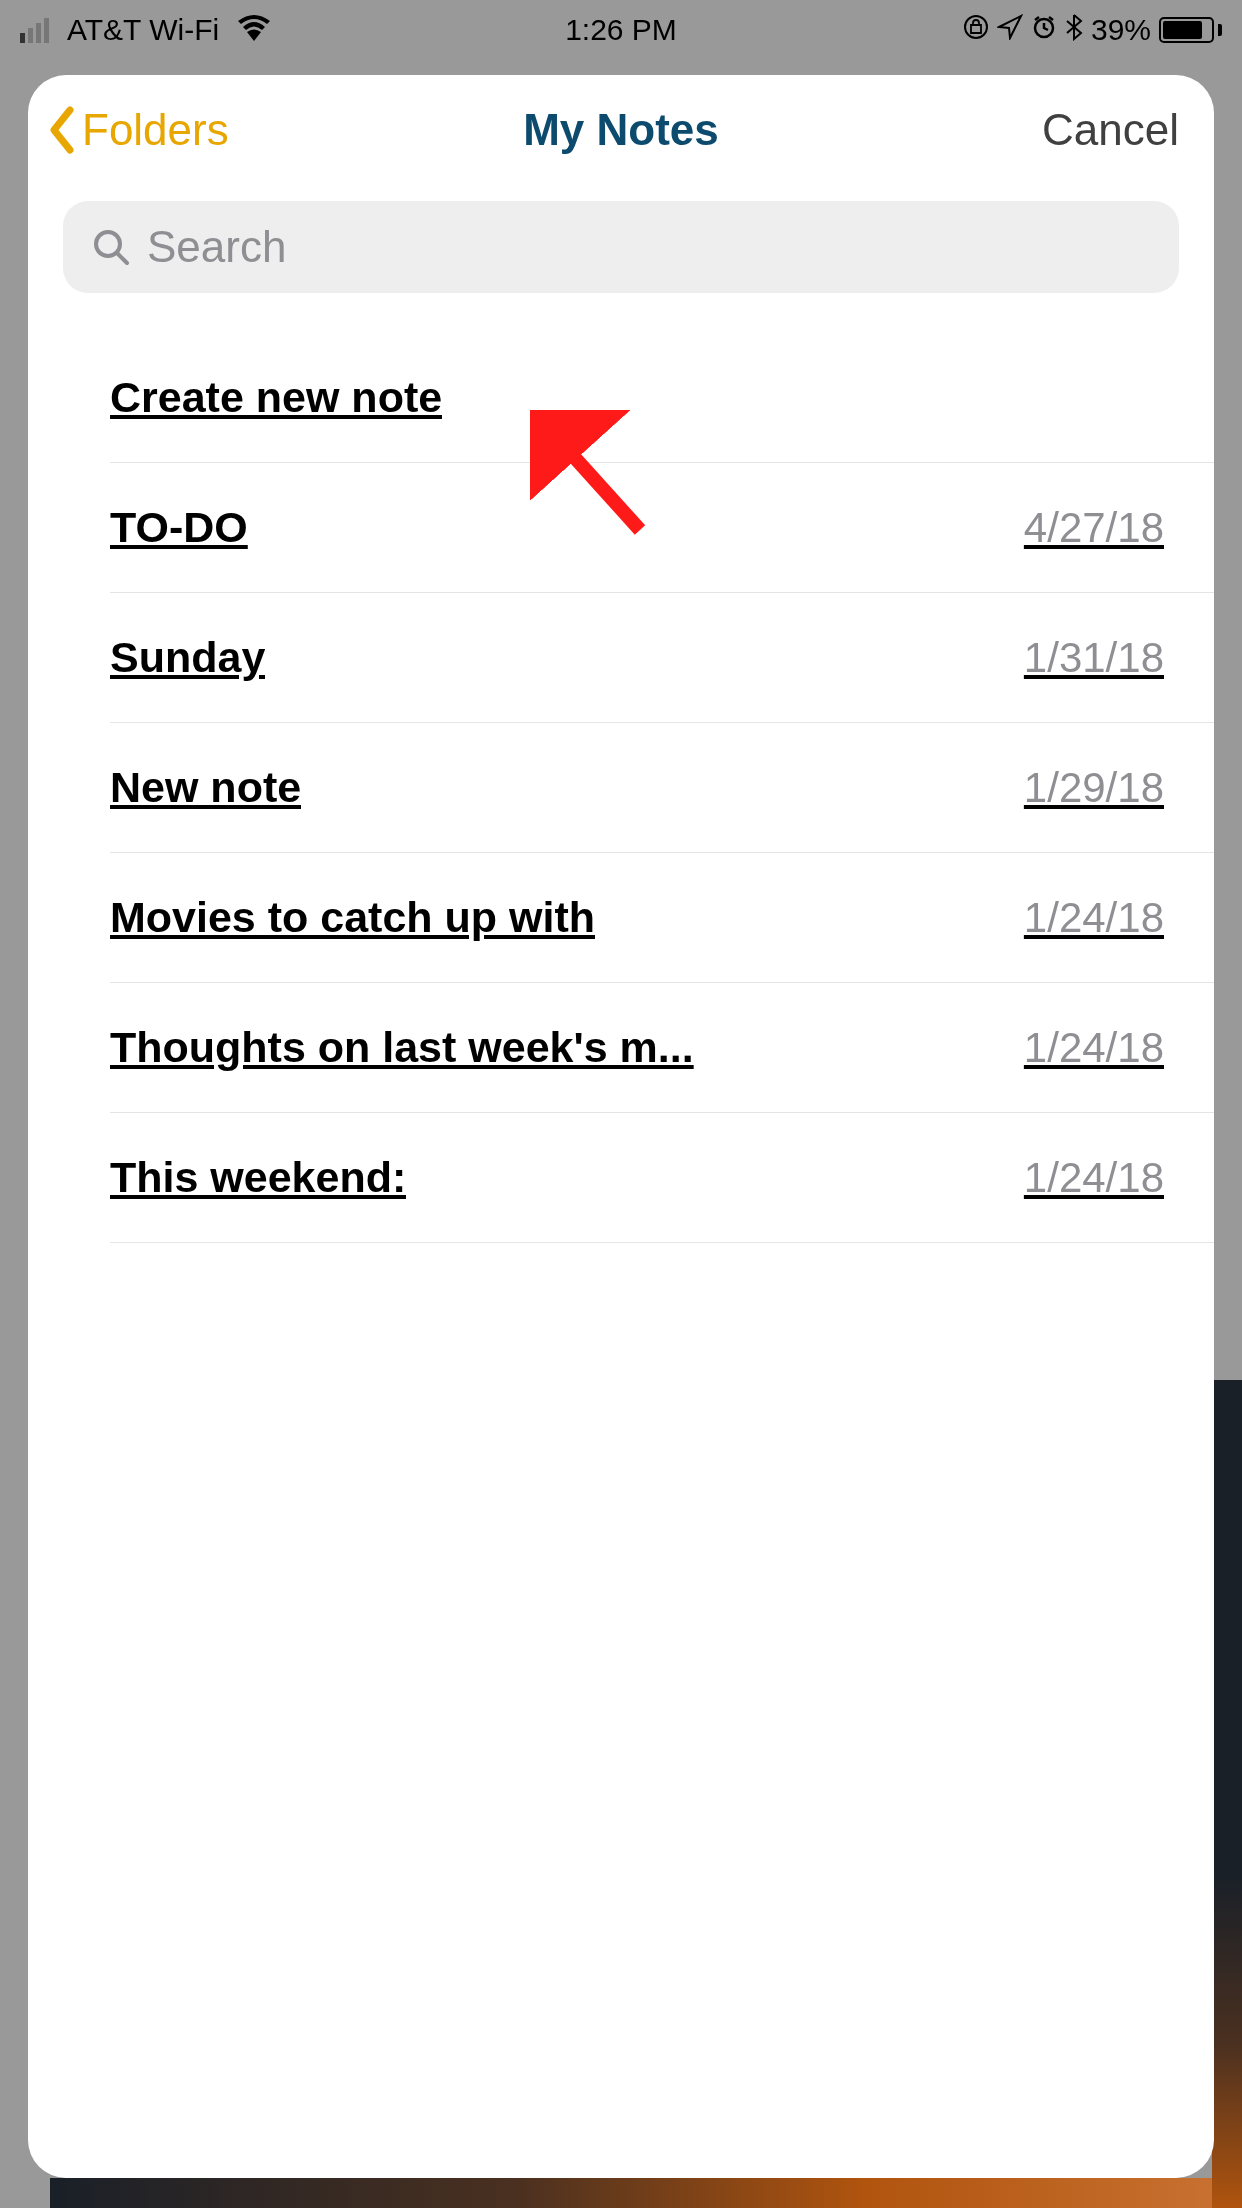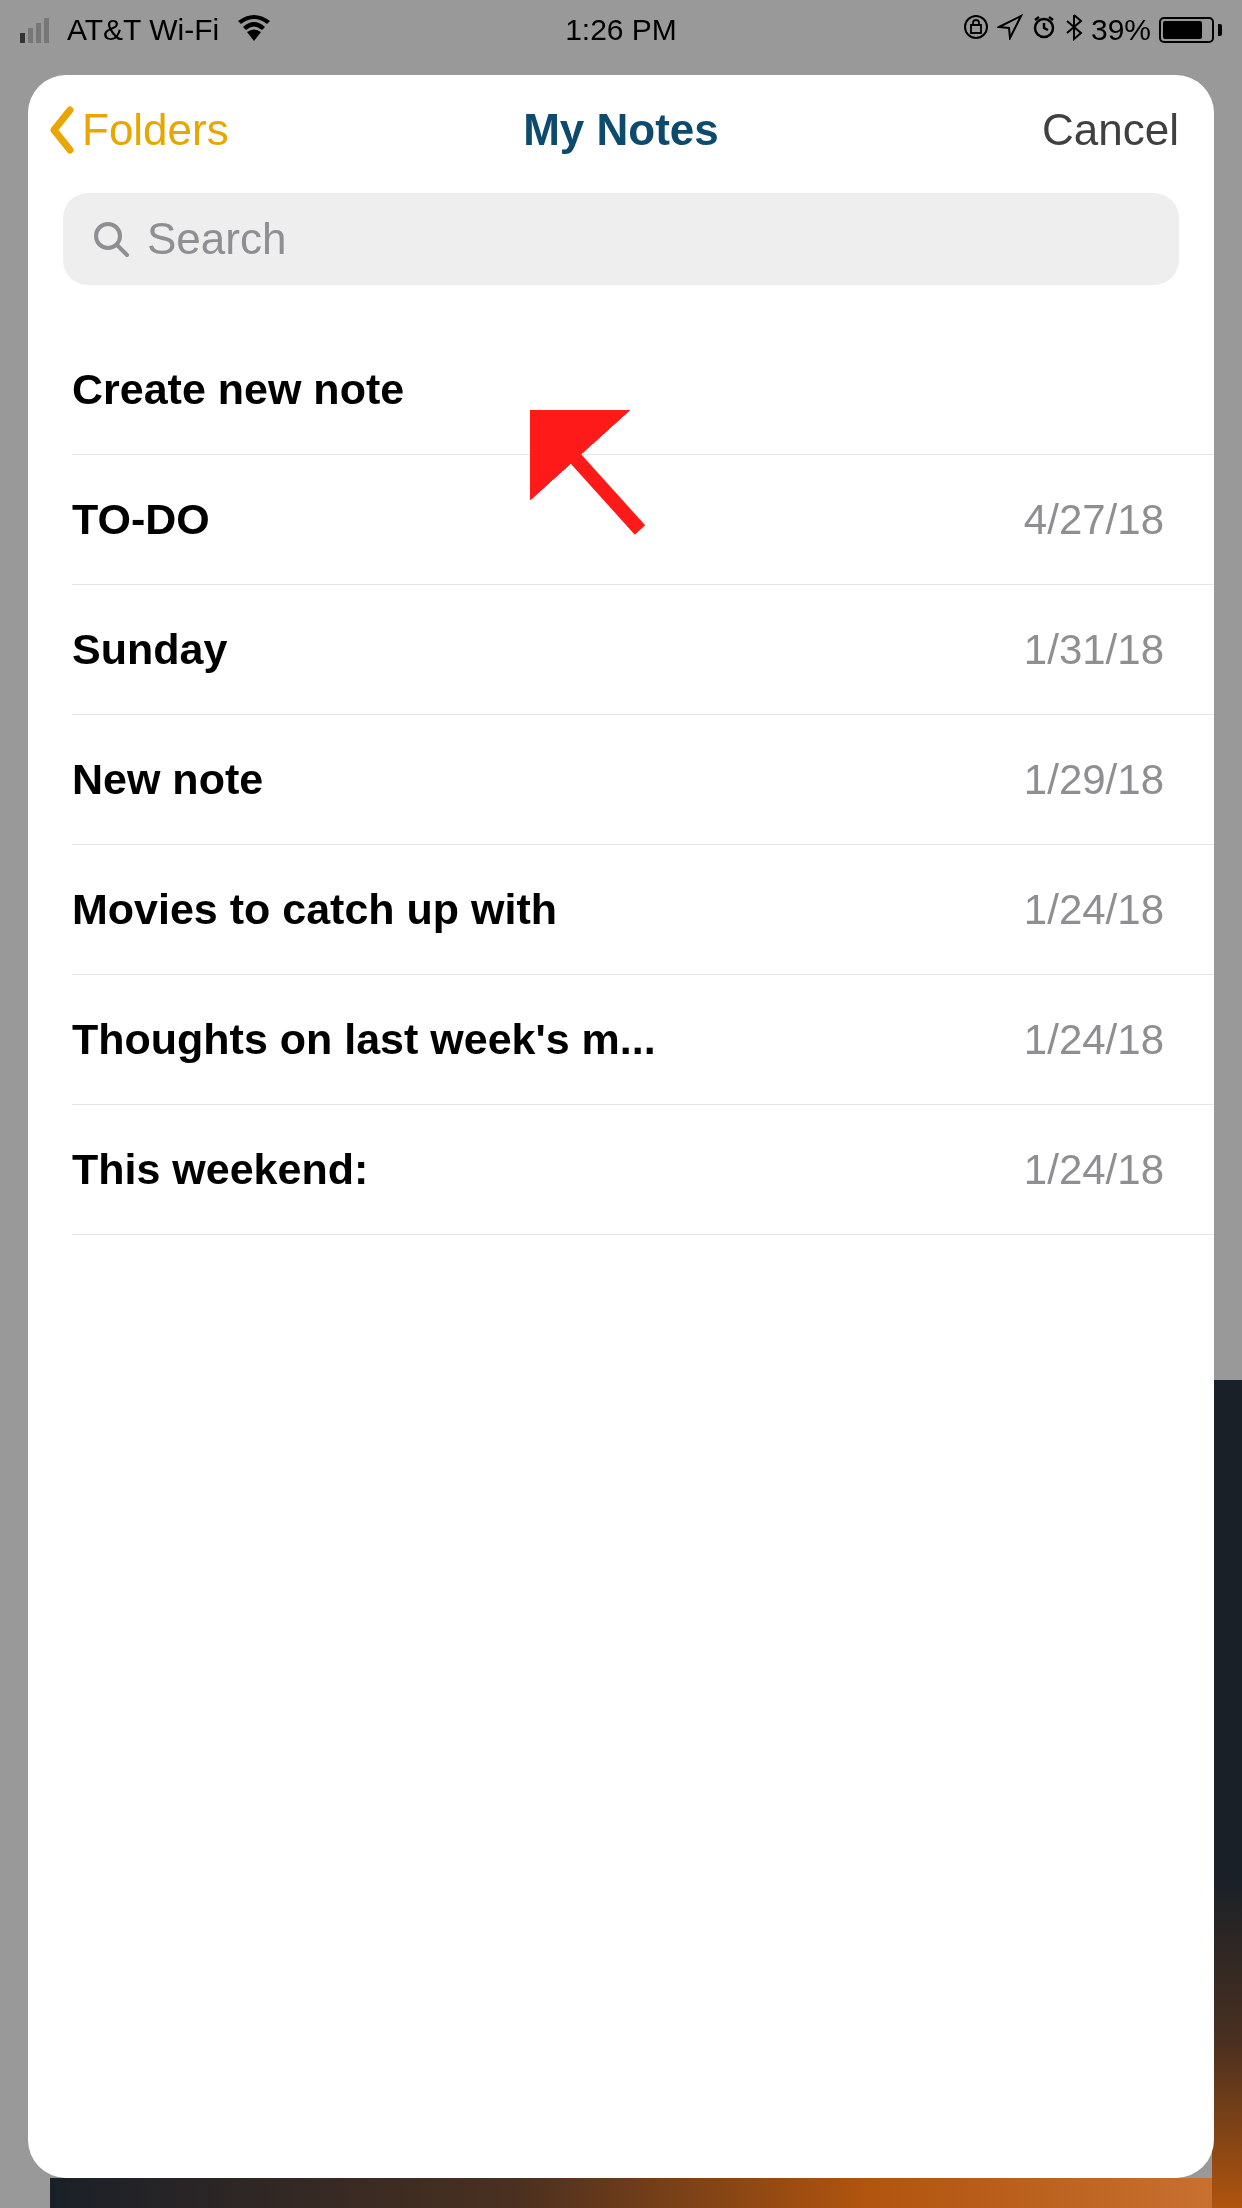--- a/index.html
+++ b/index.html
@@ -121,21 +121,21 @@
       transform: translateX(-50%);
       font-size: 44px;
       font-weight: 600;
       color: #0c4a6e;
     }
     .cancel-button {
       color: #404040;
       font-size: 44px;
     }
     .search-bar {
-      margin: 8px 35px 40px 35px;
+      margin: 16px 35px 40px 35px;
       background: #eeeeef;
       border-radius: 25px;
       height: 92px;
       display: flex;
       align-items: center;
       padding: 0 28px;
       gap: 16px;
     }
     .search-icon svg {
       display: block;
@@ -145,21 +145,22 @@
       background: transparent;
       font-size: 44px;
       color: #8e8e93;
       outline: none;
       width: 100%;
     }
     .search-input::placeholder {
       color: #8e8e93;
     }
     .list {
-      padding-left: 44px;
+      padding-left: 82px;
+      text-decoration: underline;
     }
     .list-row {
       display: flex;
       align-items: center;
       justify-content: space-between;
       height: 130px;
       border-bottom: 1px solid #e5e5e6;
       padding-right: 50px;
     }
     .list-row:first-child {

